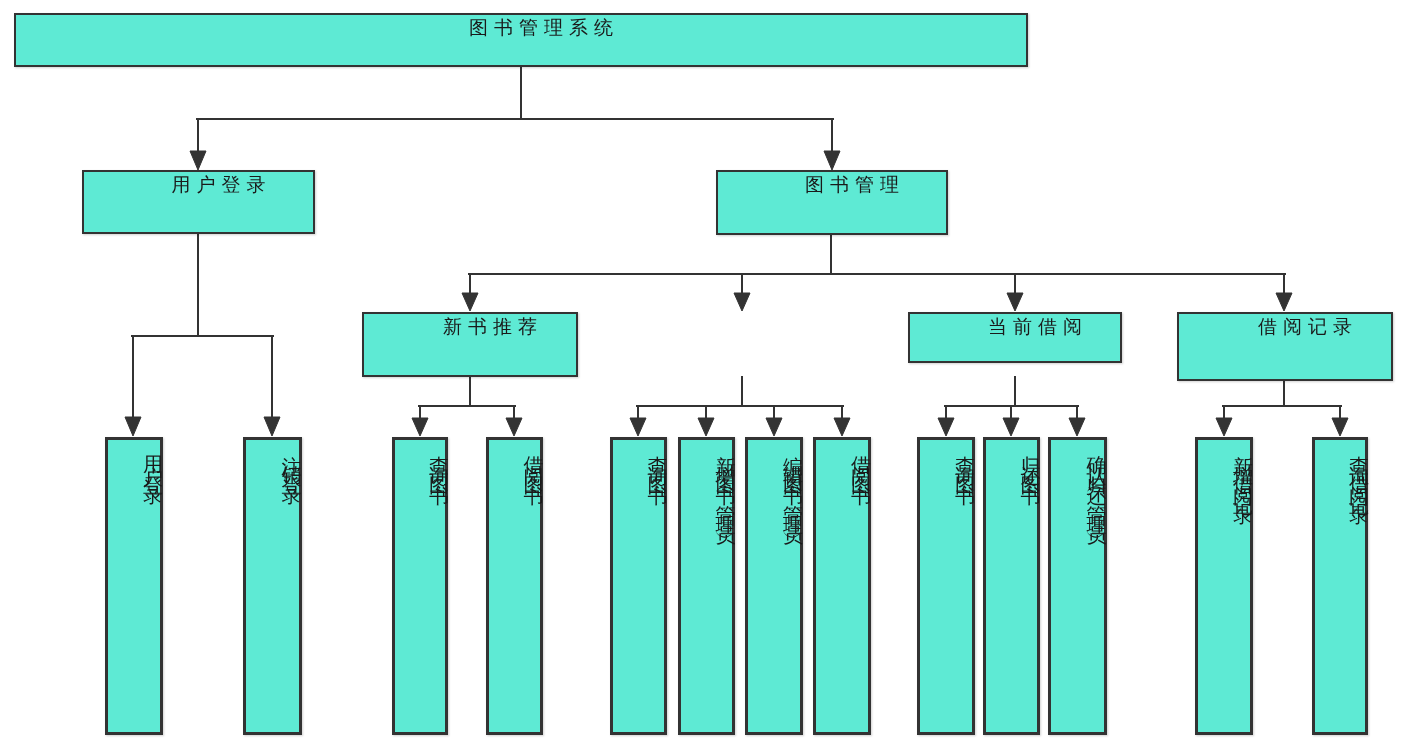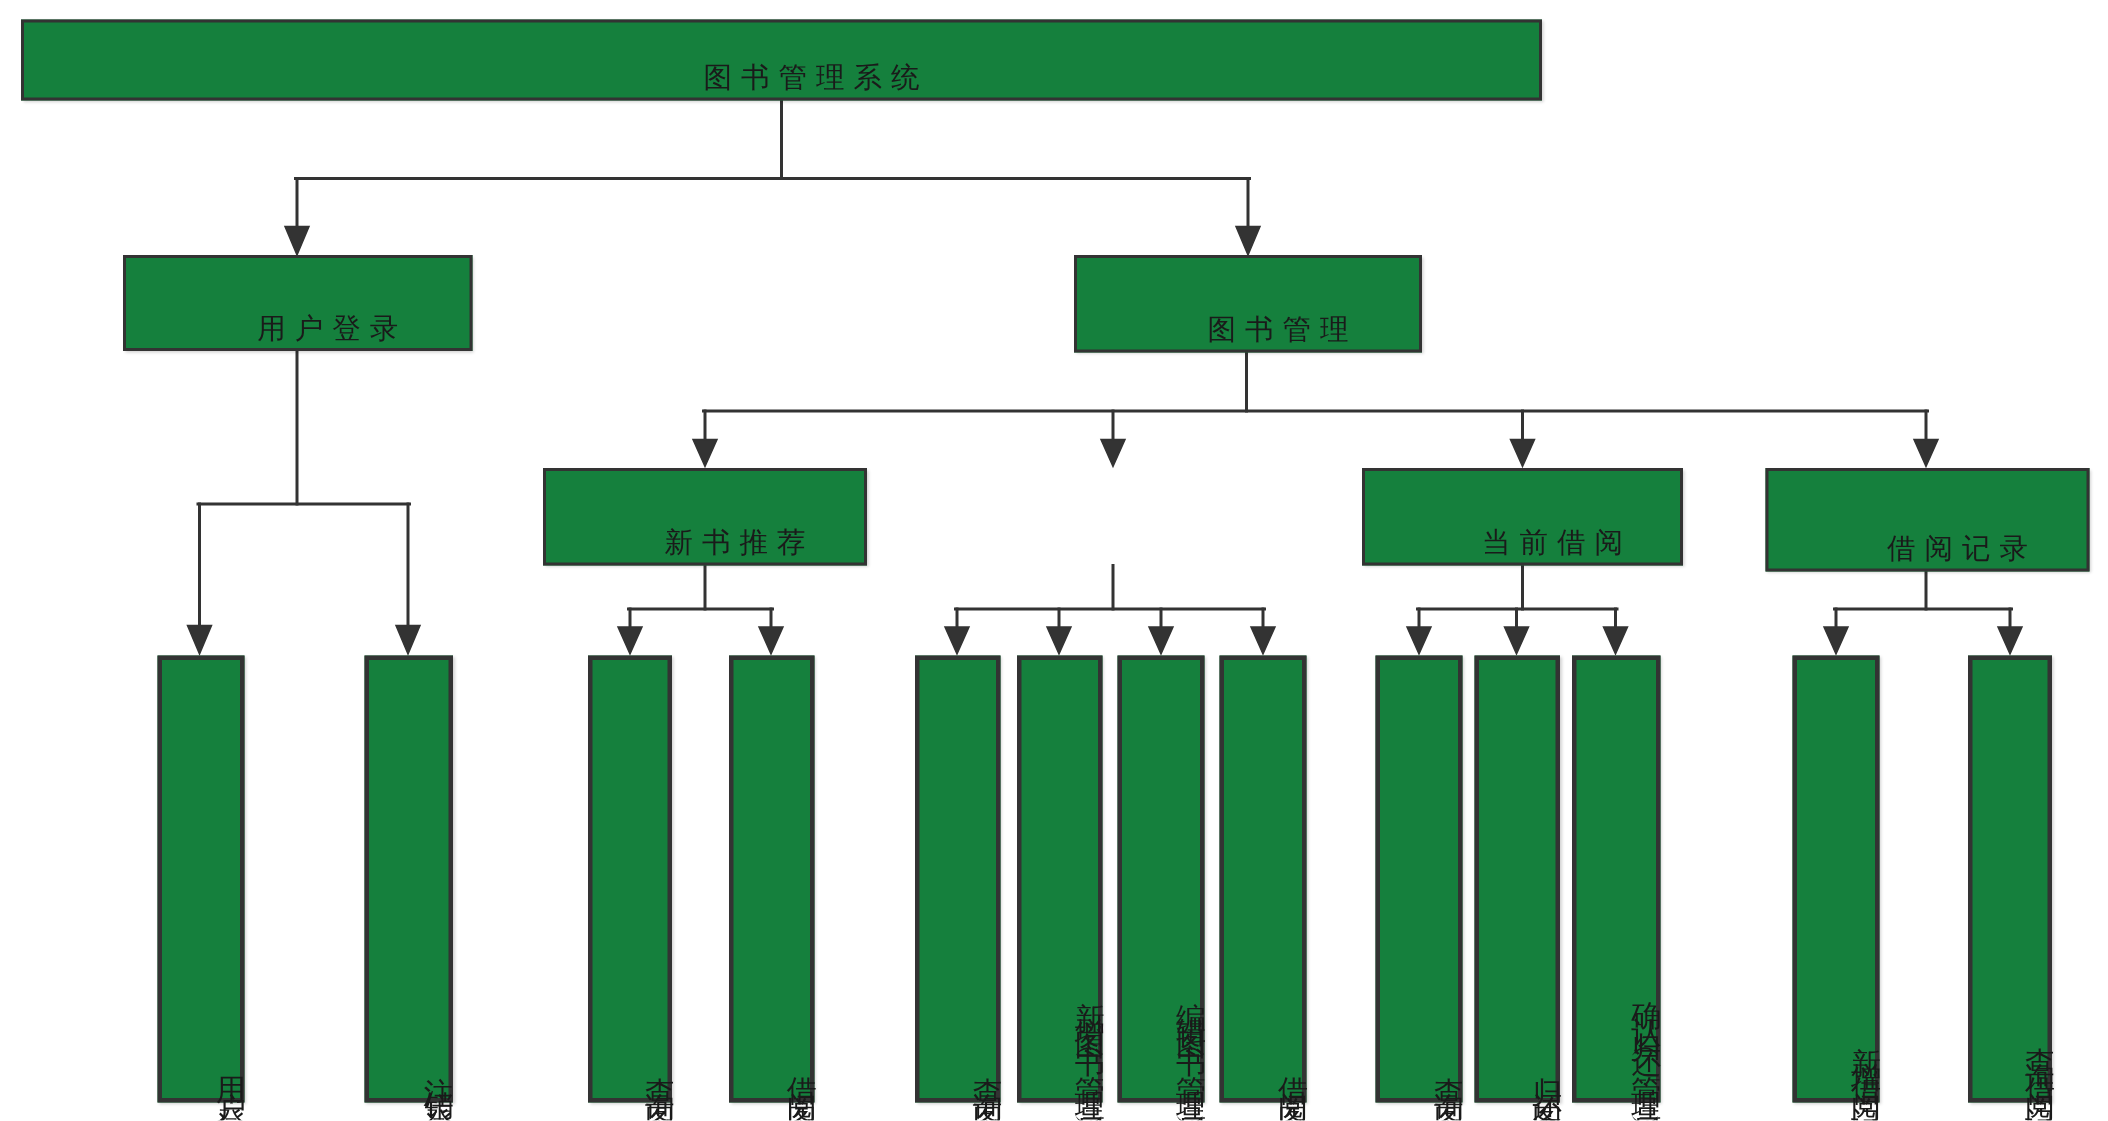--- a/index.html
+++ b/index.html
@@ -4,22 +4,22 @@
 <style>
   html,body{margin:0;padding:0;background:#ffffff;}
   .canvas{
     position:relative;width:1405px;height:747px;background:#ffffff;overflow:hidden;
     font-family:"Liberation Sans", sans-serif;color:#111;
   }
   .wires{position:absolute;left:0;top:0;z-index:1;}
   .wires line{stroke:#333333;stroke-width:2;stroke-linecap:square;}
   .wires polygon{fill:#333333;stroke:#333333;}
   .node{
-    position:absolute;background:#15803d;border:2px solid #333333;box-sizing:border-box;
-    display:flex;align-items:flex-end;justify-content:center;z-index:2;
+    position:absolute;background:#5eead4;border:2px solid #333333;box-sizing:border-box;
+    display:flex;align-items:flex-start;justify-content:center;z-index:2;
     box-shadow:1px 1px 2px rgba(0,0,0,0.18);
     padding-left:40px;
   }
   .node span{font-size:19px;letter-spacing:6px;margin-right:-6px;white-space:nowrap;color:#1a1a1a;}
   .node.vert{border-width:3px;}
   .node.vert span{
     writing-mode:vertical-rl;text-orientation:mixed;
     font-size:20px;letter-spacing:10px;margin:0 0 -10px 0;white-space:nowrap;
   }
   .watermark{
@@ -116,21 +116,21 @@
   <div class="node" style="left:82px;top:170px;width:233px;height:64px">
     <span>用户登录</span>
   </div>
   <div class="node" style="left:362px;top:312px;width:216px;height:65px">
     <span>新书推荐</span>
   </div>
 
   <div class="node" style="left:716px;top:170px;width:232px;height:65px">
     <span>图书管理</span>
   </div>
-  <div class="node" style="left:908px;top:312px;width:214px;height:65px">
+  <div class="node" style="left:908px;top:312px;width:214px;height:51px">
     <span>当前借阅</span>
   </div>
   <div class="node" style="left:1177px;top:312px;width:216px;height:69px">
     <span>借阅记录</span>
   </div>
 
   <div class="node vert" style="left:105px;top:437px;width:58px;height:298px">
     <span>用户登录</span>
   </div>
   <div class="node vert" style="left:243px;top:437px;width:59px;height:298px">

